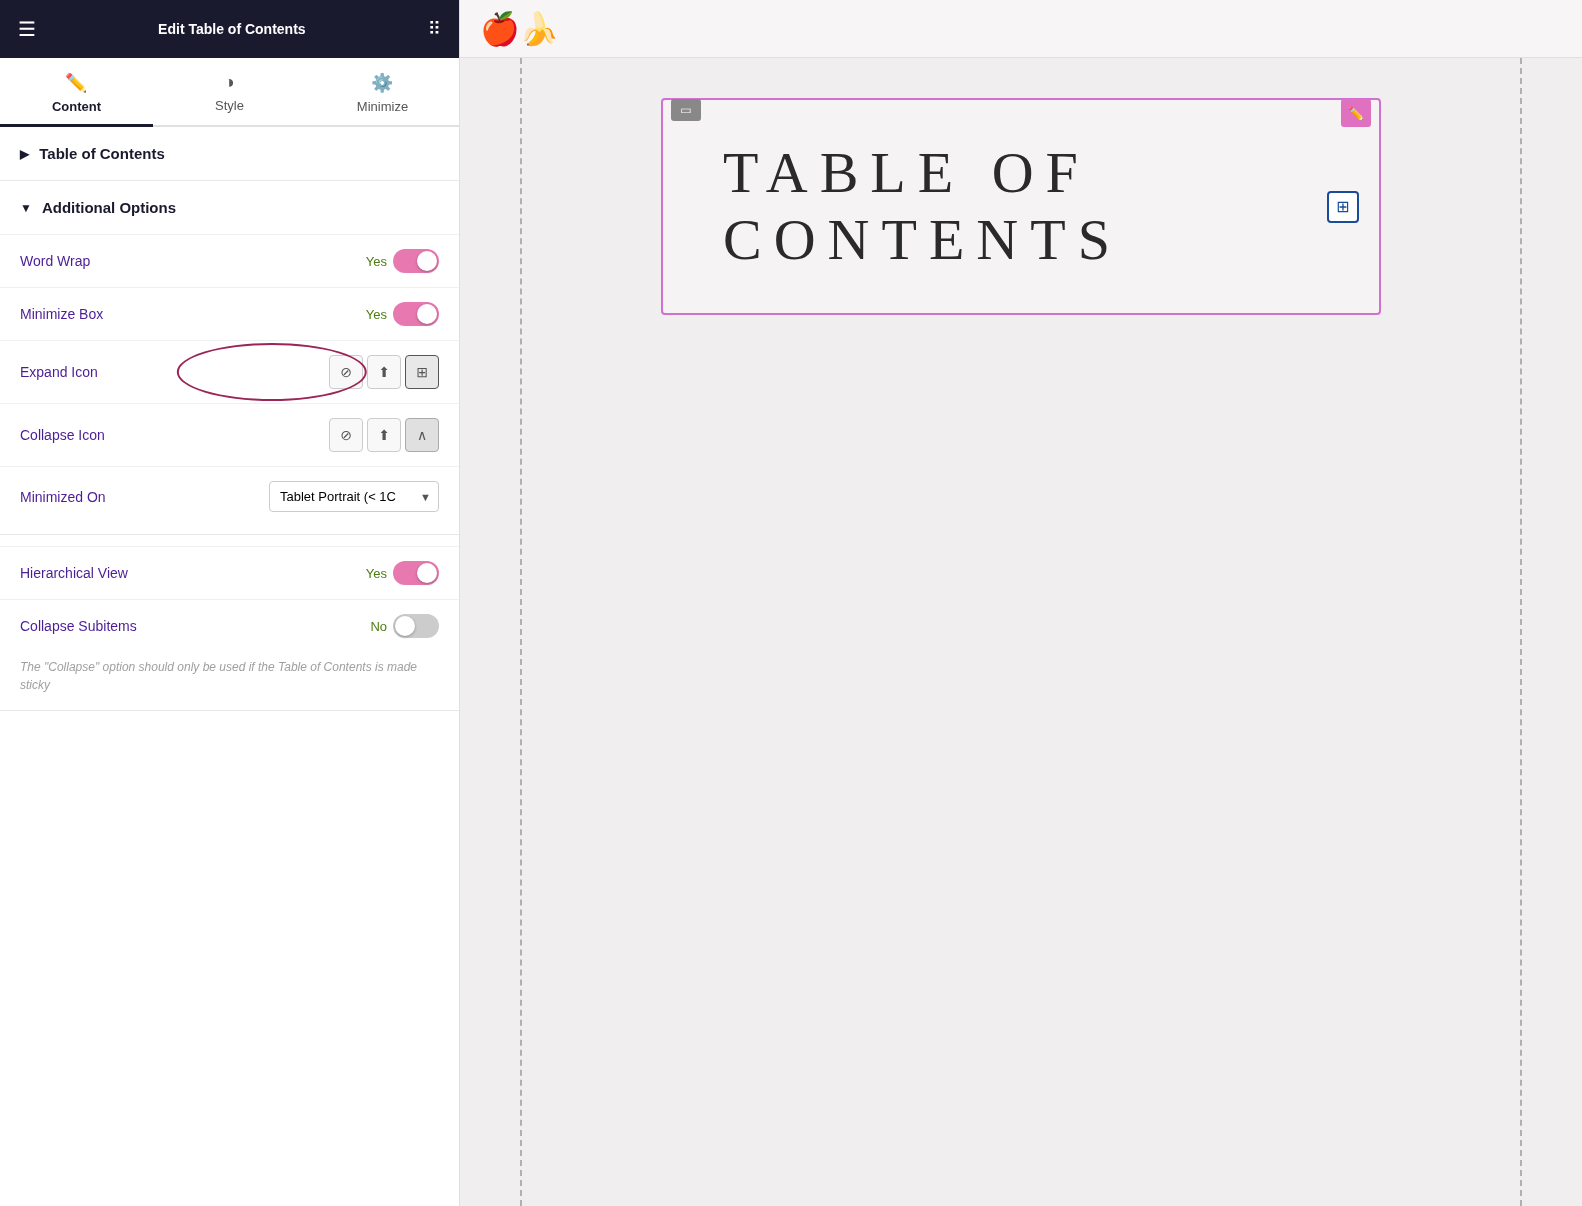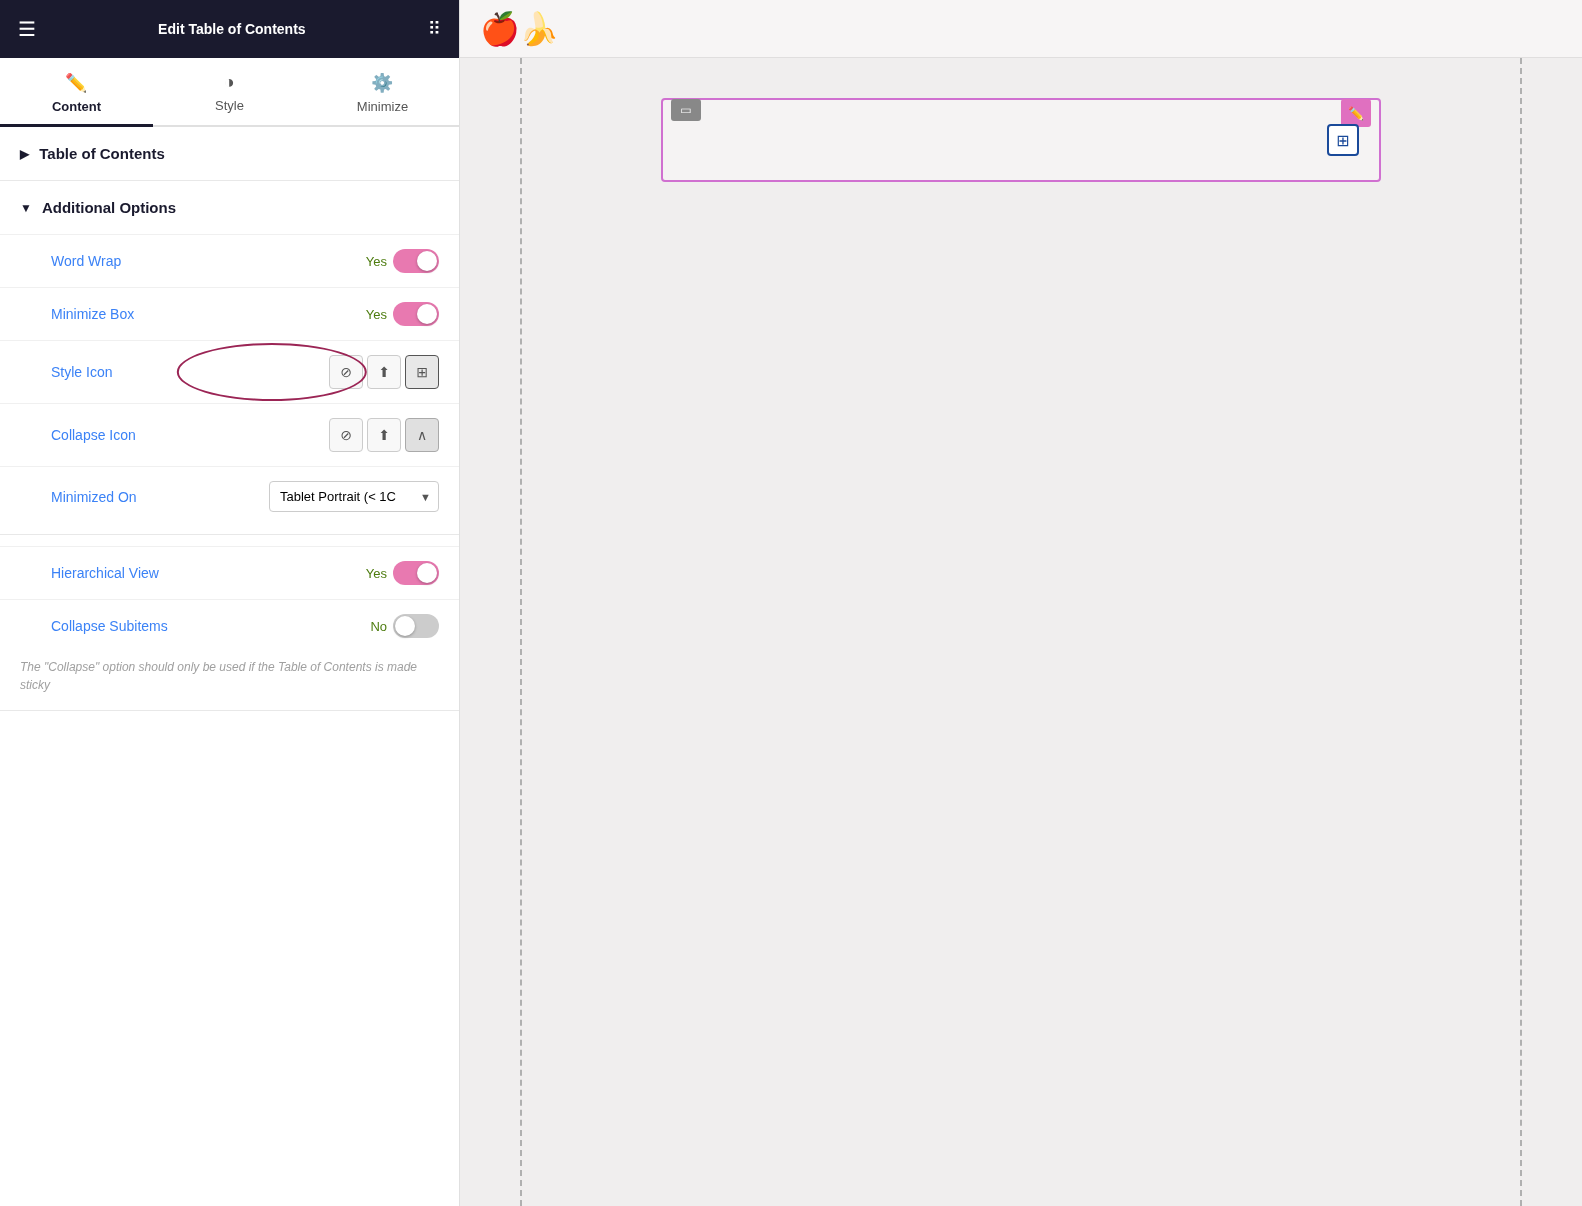--- a/index.html
+++ b/index.html
@@ -99,22 +99,21 @@
     
     .row {
       display: flex;
       align-items: center;
       padding: 14px 20px;
       border-top: 1px solid #f0f0f0;
     }
     .row-label {
       flex: 1;
       font-size: 14px;
-      color: #3b82f6;
-      margin-left: 31px;
+      color: #4c1d95;
     }
 
     
     .toggle-wrapper {
       display: flex;
       align-items: center;
       gap: 6px;
     }
     .toggle-label-text {
       font-size: 13px;
@@ -383,21 +382,21 @@
         <div class="toggle-wrapper">
           <span class="toggle-label-text">Yes</span>
           <div class="toggle">
             <div class="toggle-track on"></div>
             <div class="toggle-thumb on"></div>
           </div>
         </div>
       </div>
 
       <div class="row" style="position:relative;">
-        <span class="row-label">Style Icon</span>
+        <span class="row-label">Expand Icon</span>
         <div class="icon-picker">
           <div class="icon-btn" title="No icon">⊘</div>
           <div class="icon-btn" title="Upload">⬆</div>
           <div class="icon-btn active" title="Chevron down">⊞</div>
         </div>
 
         <div style="position:absolute; border:2.5px solid #9b2555; border-radius:50%; width:190px; height:58px; top:50%; left:50%; transform:translate(-28%, -50%); pointer-events:none;"></div>
       </div>
 
       <div class="row">
@@ -469,20 +468,24 @@
     <div class="toc-widget">
 
       <div class="toc-top-handle">
         <span class="toc-top-handle-icon">▭</span>
       </div>
 
       <div class="toc-edit-btn">
         <span class="toc-edit-btn-icon">✏️</span>
       </div>
 
+      <div class="toc-title">
+        <span>TABLE OF</span><br>
+        <span>CONTENTS</span>
+      </div>
 
       <div class="toc-expand-icon">
         <span class="toc-expand-icon-inner">⊞</span>
       </div>
 
     </div>
 
   </div>
 
 </div>

